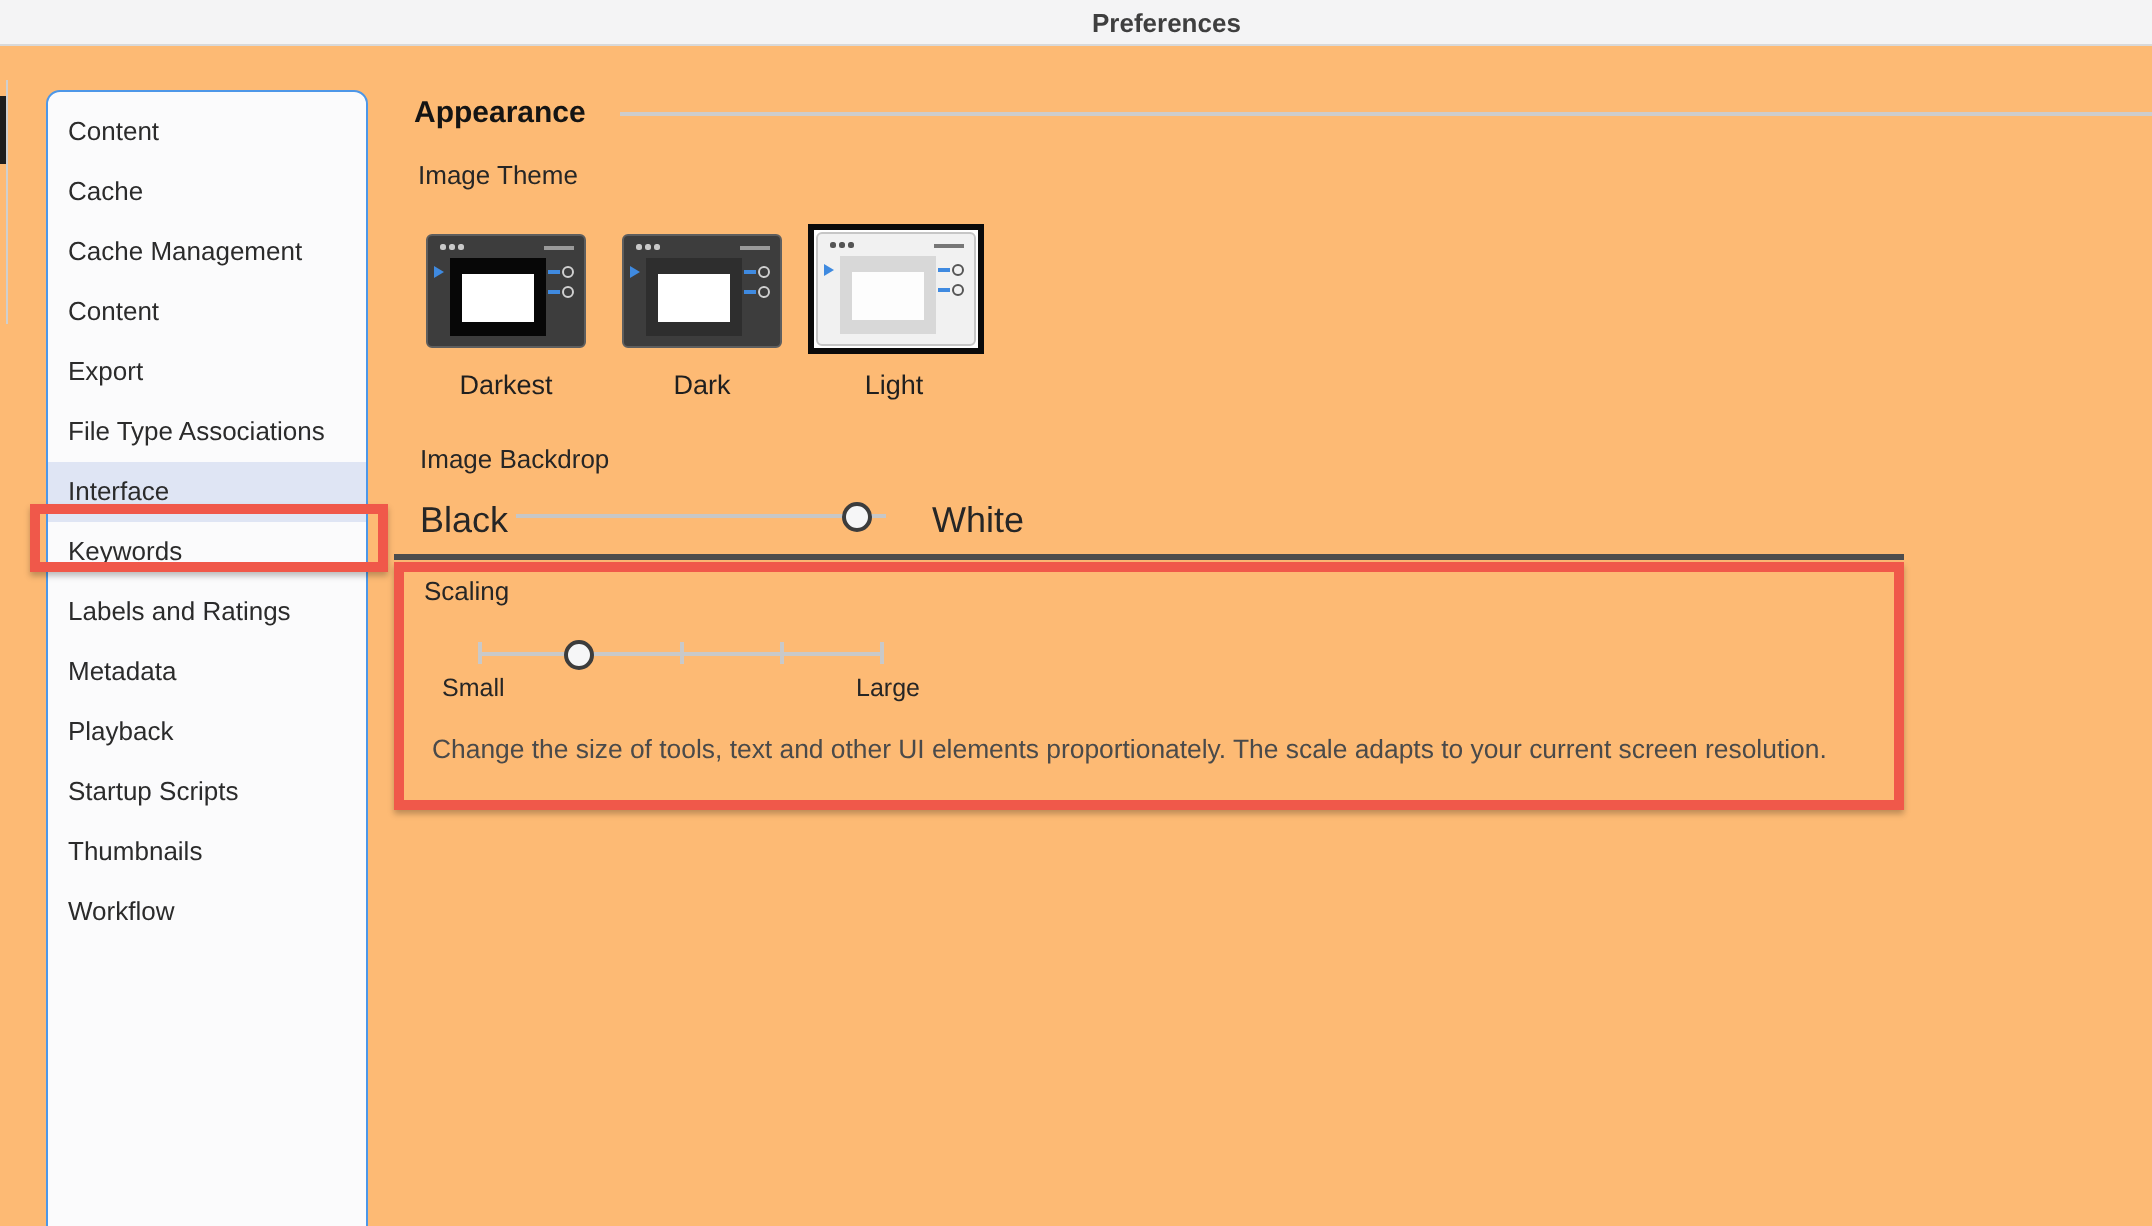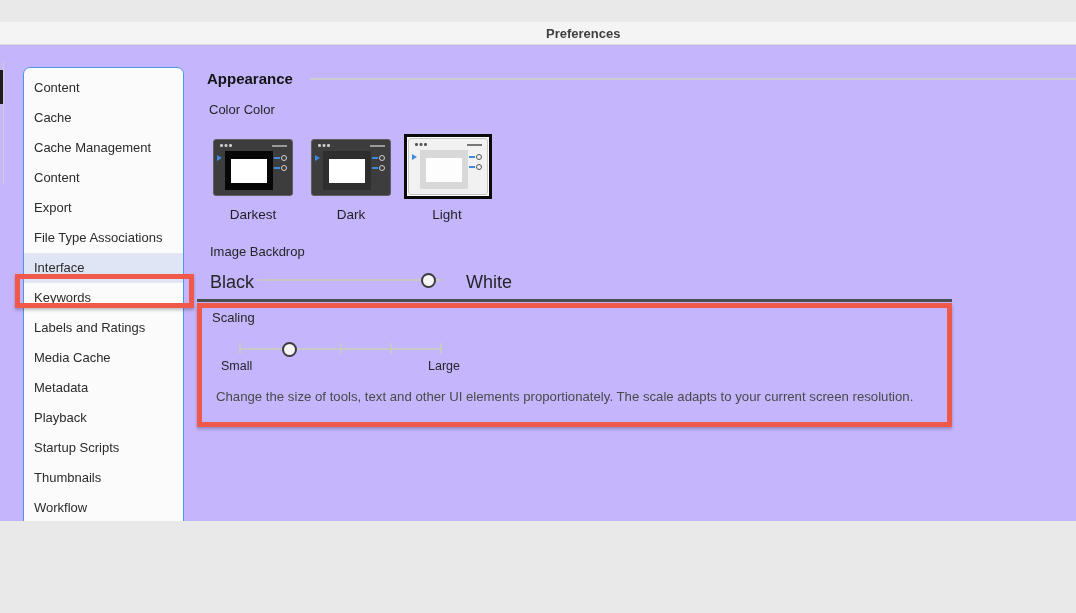--- a/index.html
+++ b/index.html
@@ -1,18 +1,18 @@
 <!DOCTYPE html>
 <html><head>
 <meta charset="utf-8">
 <style>
   * { margin:0; padding:0; box-sizing:border-box; }
   html,body { background:#e9e9ea; }
   body { font-family:"Liberation Sans", sans-serif; }
-  .screen { position:relative; width:1076px; height:499px; background:#c4b5fd; overflow:hidden;margin-top:22px; }
+  .screen { position:relative; width:1076px; height:613px; background:#fdba74; overflow:hidden; }
 
   
   .titlebar { position:absolute; left:0; top:0; width:1076px; height:23px;
               background:#f4f4f5; border-bottom:1px solid #d9d9d9; }
   .titlebar-text { position:absolute; left:546px; top:4px; font-size:13px; font-weight:bold; color:#3f3f3f; }
 
   
   .bg-edge-line { position:absolute; left:3px; top:40px; width:1px; height:122px; background:#cfcfcf; }
   .stray-cursor-mark { position:absolute; left:0; top:48px; width:3px; height:34px; background:#1d1d1d; }
 
@@ -104,33 +104,32 @@
     <div class="sb-list">
       <div class="sb-item">Content</div>
       <div class="sb-item">Cache</div>
       <div class="sb-item">Cache Management</div>
       <div class="sb-item">Content</div>
       <div class="sb-item">Export</div>
       <div class="sb-item">File Type Associations</div>
       <div class="sb-item selected">Interface</div>
       <div class="sb-item">Keywords</div>
       <div class="sb-item">Labels and Ratings</div>
-      <div class="sb-item">Media Cache</div>
       <div class="sb-item">Metadata</div>
       <div class="sb-item">Playback</div>
       <div class="sb-item">Startup Scripts</div>
       <div class="sb-item">Thumbnails</div>
       <div class="sb-item">Workflow</div>
     </div>
   </div>
 
   <div class="section-title">Appearance</div>
   <div class="section-rule"></div>
 
-  <div class="field-label lab-colortheme">Color Color</div>
+  <div class="field-label lab-colortheme">Image Theme</div>
 
   <div class="theme-card card-darkest">
     <div class="thumb thumb-darkest">
       <span class="t-dots"></span>
       <span class="t-dash"></span>
       <span class="t-play"></span>
       <div class="t-canvas">
         <div class="t-img"></div>
       </div>
       <div class="t-rail">

